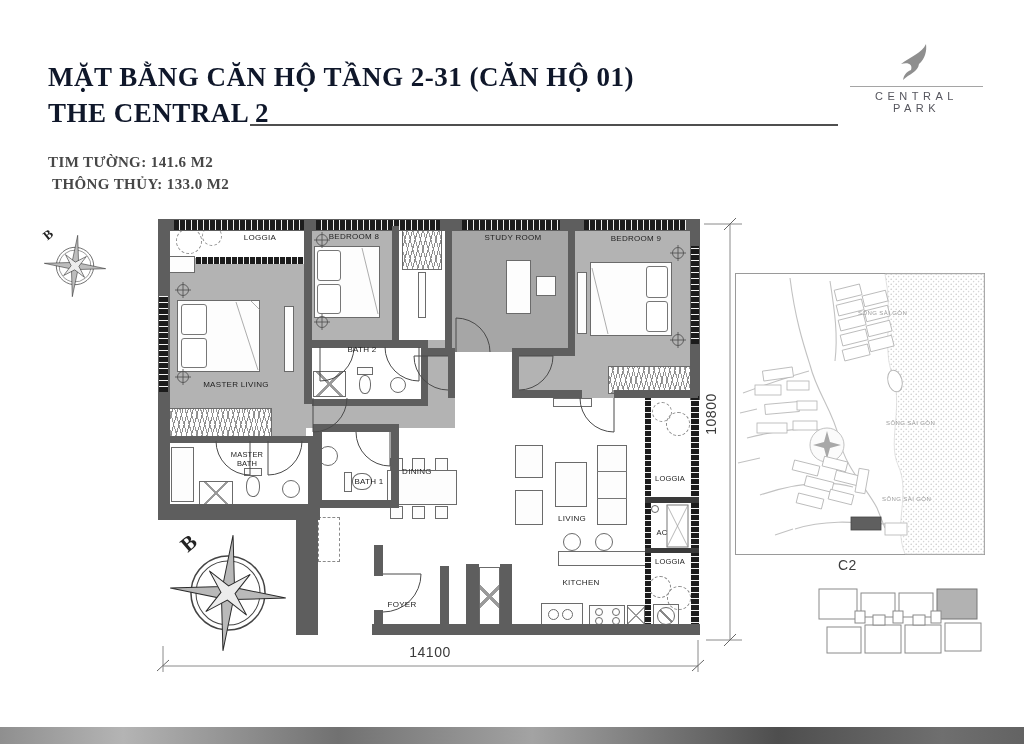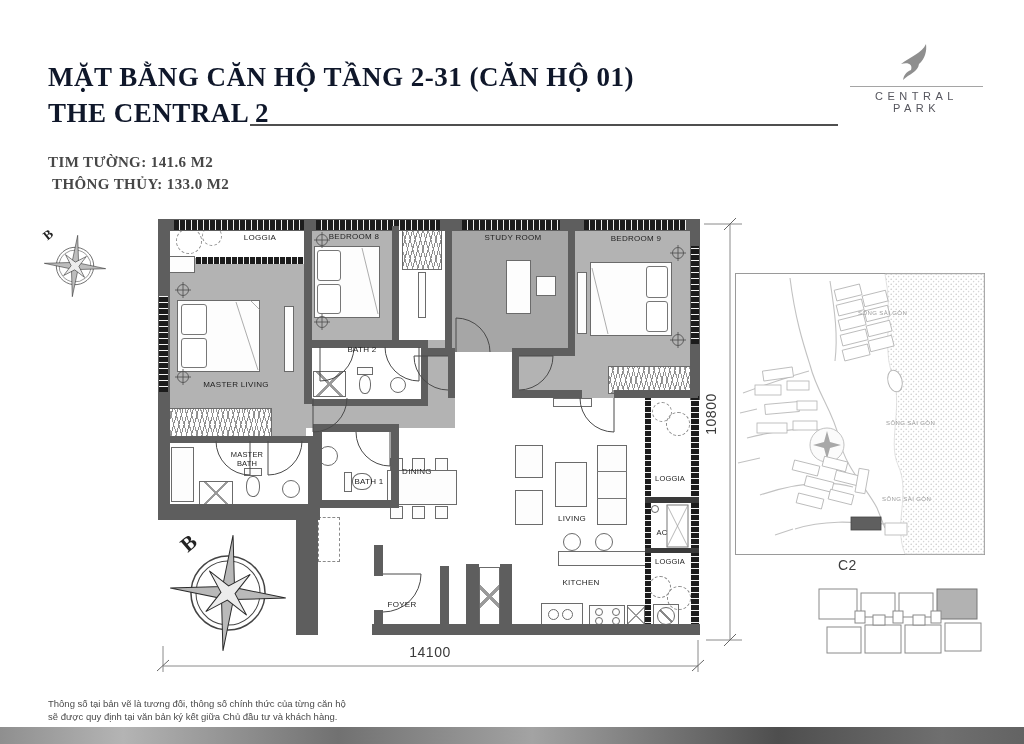--- a/index.html
+++ b/index.html
@@ -350,19 +350,15 @@
         <rect x="130" y="40" width="36" height="28"></rect>
         <rect x="40" y="28" width="10" height="12"></rect>
         <rect x="78" y="28" width="10" height="12"></rect>
         <rect x="116" y="28" width="10" height="12"></rect>
         <rect x="58" y="32" width="12" height="10"></rect>
         <rect x="98" y="32" width="12" height="10"></rect>
       </g>
     </svg>
   </div>
 
-  <div class="abs foot" style="left:48px;top:697px;">
-    <div>Thông số tại bản vẽ là tương đối, thông số chính thức của từng căn hộ</div>
-    <div>sẽ được quy định tại văn bản ký kết giữa Chủ đầu tư và khách hàng.</div>
-  </div>
   <div class="abs botbar" style="left:0;top:727px;width:1024px;height:17px;"></div>
 
 </div>
 
 </body></html>

